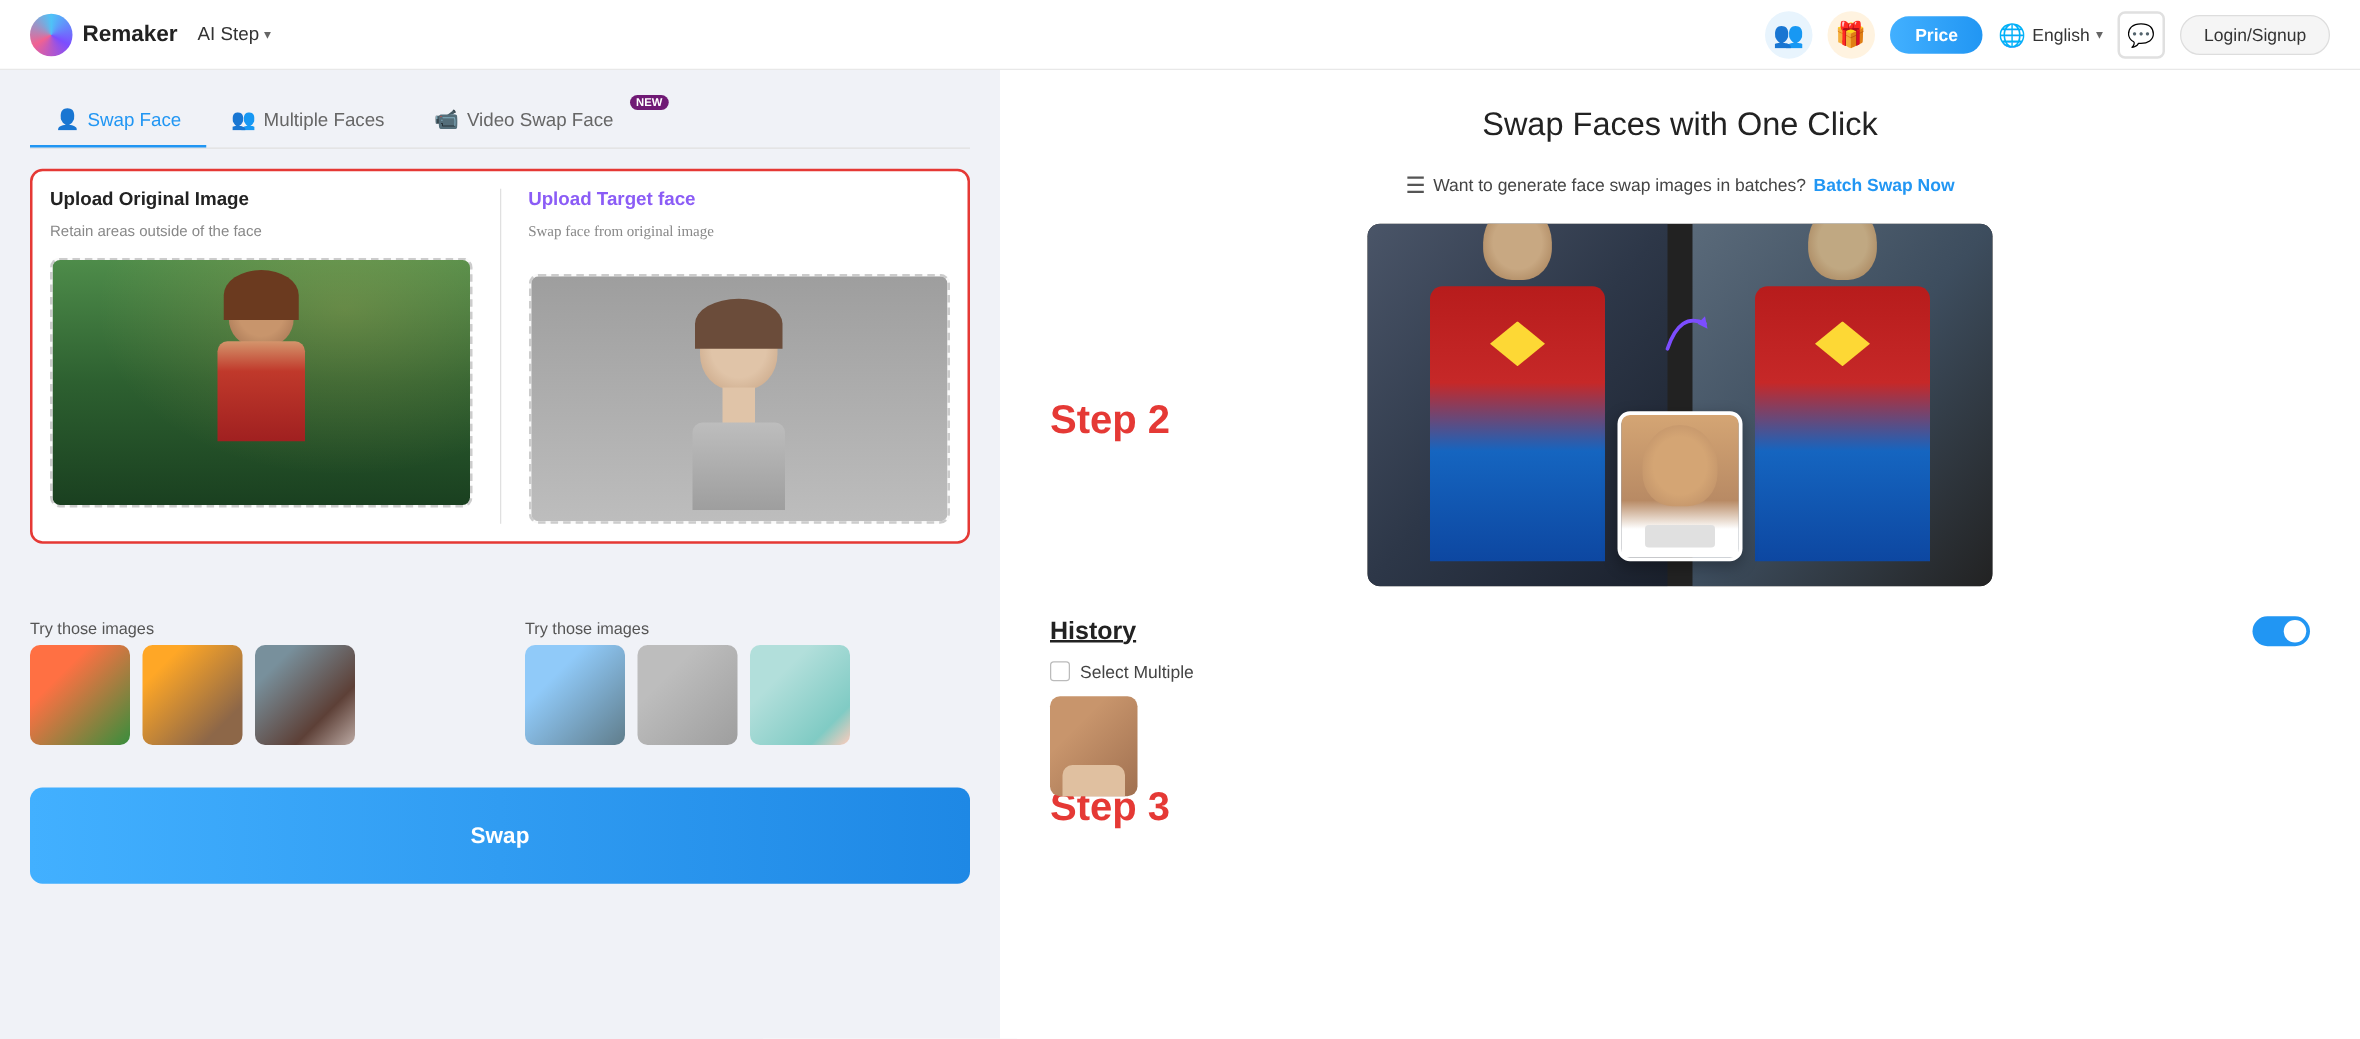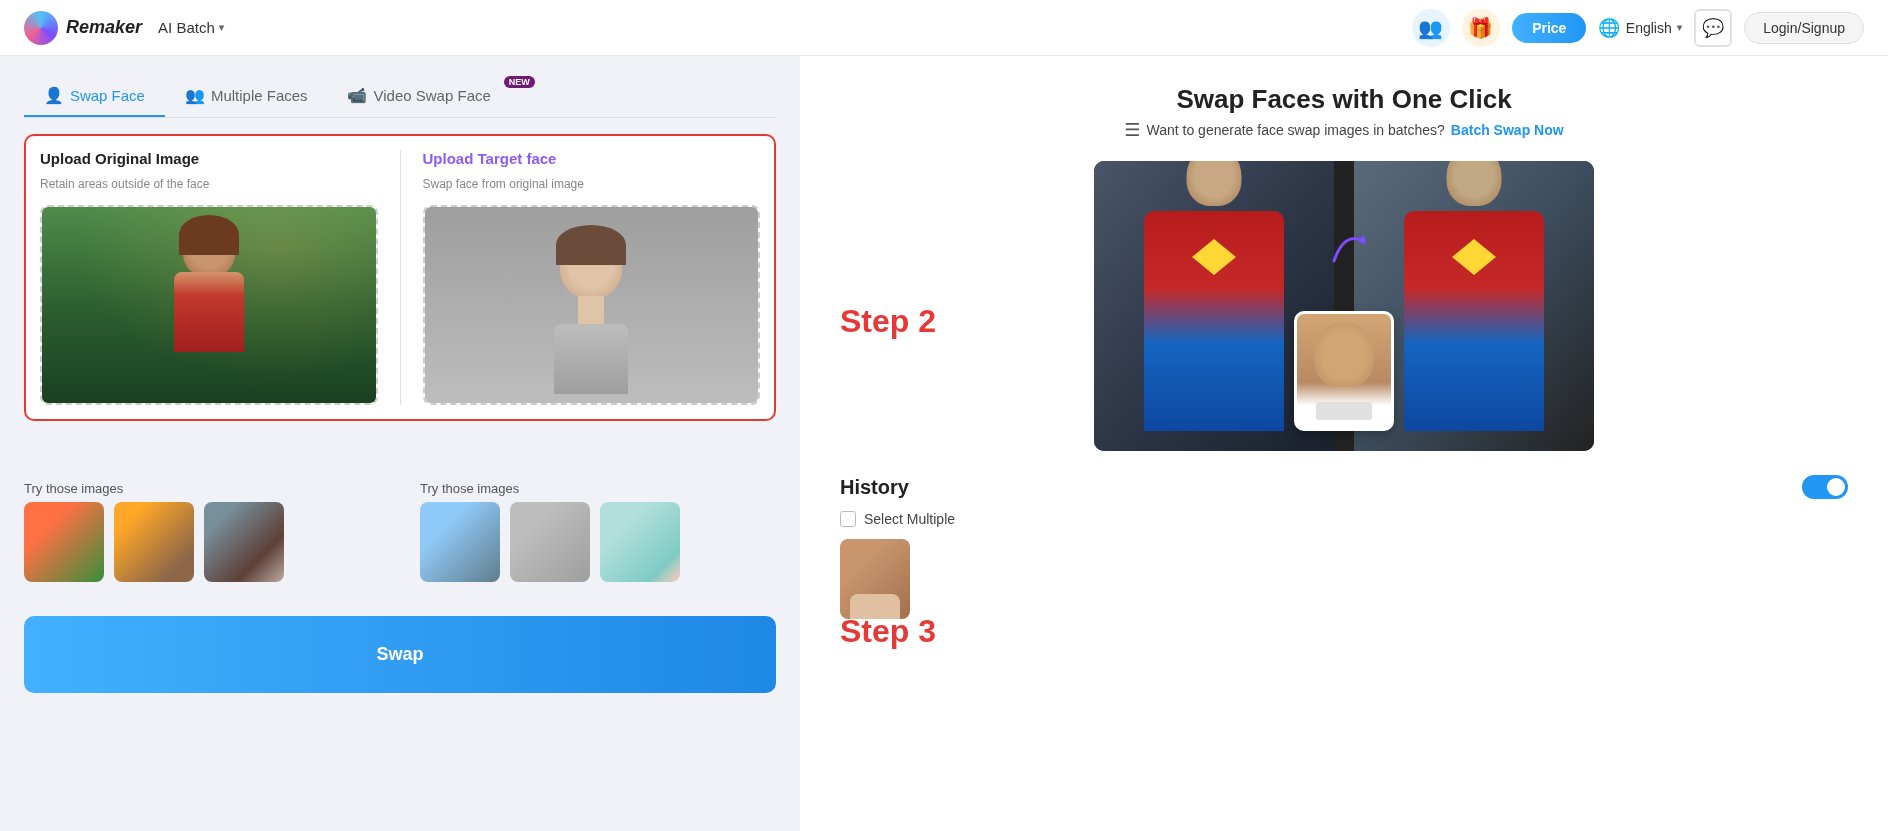--- a/index.html
+++ b/index.html
@@ -12,21 +12,21 @@
       justify-content: space-between;
       background: #fff;
       padding: 0 24px;
       height: 56px;
       border-bottom: 1px solid #e8e8e8;
       position: sticky;
       top: 0;
       z-index: 100;
     }
     .header-left { display: flex; align-items: center; gap: 16px; }
-    .logo { display: flex; align-items: center; gap: 8px; font-weight: 700; font-size: 18px; font-style: italic; }
+    .logo { display: flex; align-items: center; gap: 8px; font-weight: 700; font-size: 18px; }
     .logo-icon {
       width: 34px; height: 34px;
       background: conic-gradient(from 0deg, #4fc3f7, #7c4dff, #f06292, #4fc3f7);
       border-radius: 50%;
     }
     .ai-tools { display: flex; align-items: center; gap: 4px; font-size: 15px; color: #333; cursor: pointer; font-weight: 500; }
     .chevron { font-size: 11px; color: #666; }
     .header-right { display: flex; align-items: center; gap: 12px; }
     .icon-btn {
       width: 38px; height: 38px; border-radius: 50%;
@@ -130,21 +130,21 @@
 
     
     .right-panel {
       flex: 1;
       background: #fff;
       padding: 28px 40px;
       display: flex;
       flex-direction: column;
       align-items: flex-start;
     }
-    .right-title { font-size: 26px; font-weight: 700; color: #222; text-align: center; width: 100%; margin-bottom: 4px; }
+    .right-title { font-size: 26px; font-weight: 400; color: #222; text-align: center; width: 100%; margin-bottom: 22px; }
     .batch-row {
       display: flex; align-items: center; gap: 6px;
       font-size: 14px; color: #444; margin-bottom: 20px; width: 100%;
       justify-content: center;
     }
     .batch-icon { font-size: 18px; color: #555; }
     .batch-link { color: #2196f3; font-weight: 600; cursor: pointer; text-decoration: none; }
 
     
     .demo-container {
@@ -161,21 +161,21 @@
       overflow: hidden;
       background: #222;
     }
 
     
     .history-section { width: 100%; }
     .history-header {
       display: flex; align-items: center; justify-content: space-between;
       margin-bottom: 12px;
     }
-    .history-title { font-size: 20px; font-weight: 700; color: #222; }
+    .history-title { font-size: 20px; font-weight: 700; color: #222; text-decoration: underline; }
     .toggle {
       width: 46px; height: 24px; border-radius: 12px;
       background: #2196f3; position: relative; cursor: pointer;
     }
     .toggle::after {
       content: '';
       position: absolute;
       right: 3px; top: 3px;
       width: 18px; height: 18px;
       background: #fff; border-radius: 50%;
@@ -244,21 +244,21 @@
 </head>
 <body>
 
 <header class="header">
   <div class="header-left">
     <div class="logo">
       <div class="logo-icon"></div>
       <span>Remaker</span>
     </div>
     <div class="ai-tools">
-      <span>AI Batch</span>
+      <span>AI Step</span>
       <span class="chevron">▾</span>
     </div>
   </div>
   <div class="header-right">
     <div class="icon-btn team">👥</div>
     <div class="icon-btn gift">🎁</div>
     <button class="price-btn">Price</button>
     <div class="lang-btn">
       <span class="globe-icon">🌐</span>
       <span>English</span>
@@ -307,21 +307,21 @@
 
               <div style="width:70px; height:80px; background:linear-gradient(to bottom, #d4956c 0%, #c0392b 30%, #a02020 100%); border-radius:8px 8px 0 0; position:absolute; top:52px; left:50%; transform:translateX(-50%);"></div>
             </div>
           </div>
         </div>
       </div>
       <div class="divider"></div>
 
       <div class="upload-box">
         <div style="font-size:15px;font-weight:700;color:#8b5cf6;">Upload Target face</div>
-        <div style="font-size:12px;color:#888;margin-top:2px;margin-bottom:6px;">Swap face from original image</div>
+        <div style="font-size:12px;color:#888;margin-top:2px;margin-bottom:18px;font-family:Liberation Serif, serif;">Swap face from original image</div>
         <div class="upload-area" style="height:200px;">
 
           <div style="position:relative; width:100%; height:100%; background:linear-gradient(to bottom, #9e9e9e 0%, #bdbdbd 100%); display:flex; align-items:center; justify-content:center;">
             <div style="position:relative; width:100px; height:170px;">
 
               <div style="width:62px; height:68px; background:radial-gradient(ellipse, #e0c4a8 50%, #c4a080 100%); border-radius:50% 50% 42% 42%; position:absolute; top:10px; left:50%; transform:translateX(-50%);"></div>
 
               <div style="width:70px; height:40px; background:#6b4c3a; border-radius:50% 50% 0 0; position:absolute; top:5px; left:50%; transform:translateX(-50%);"></div>
 
               <div style="width:26px; height:30px; background:#e0c4a8; position:absolute; top:76px; left:50%; transform:translateX(-50%);"></div>

